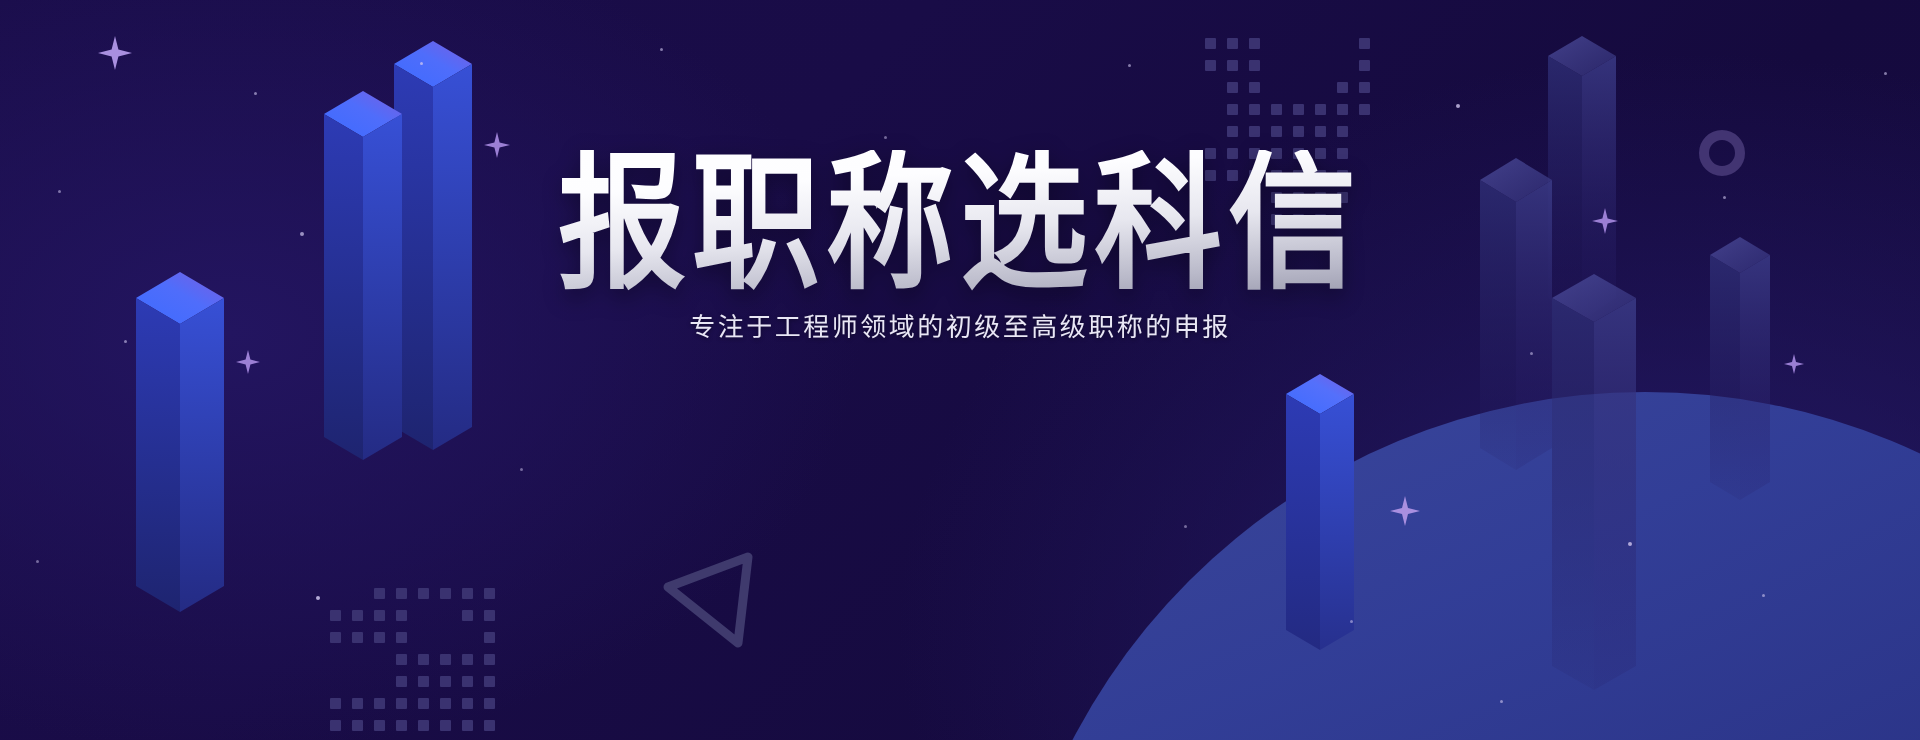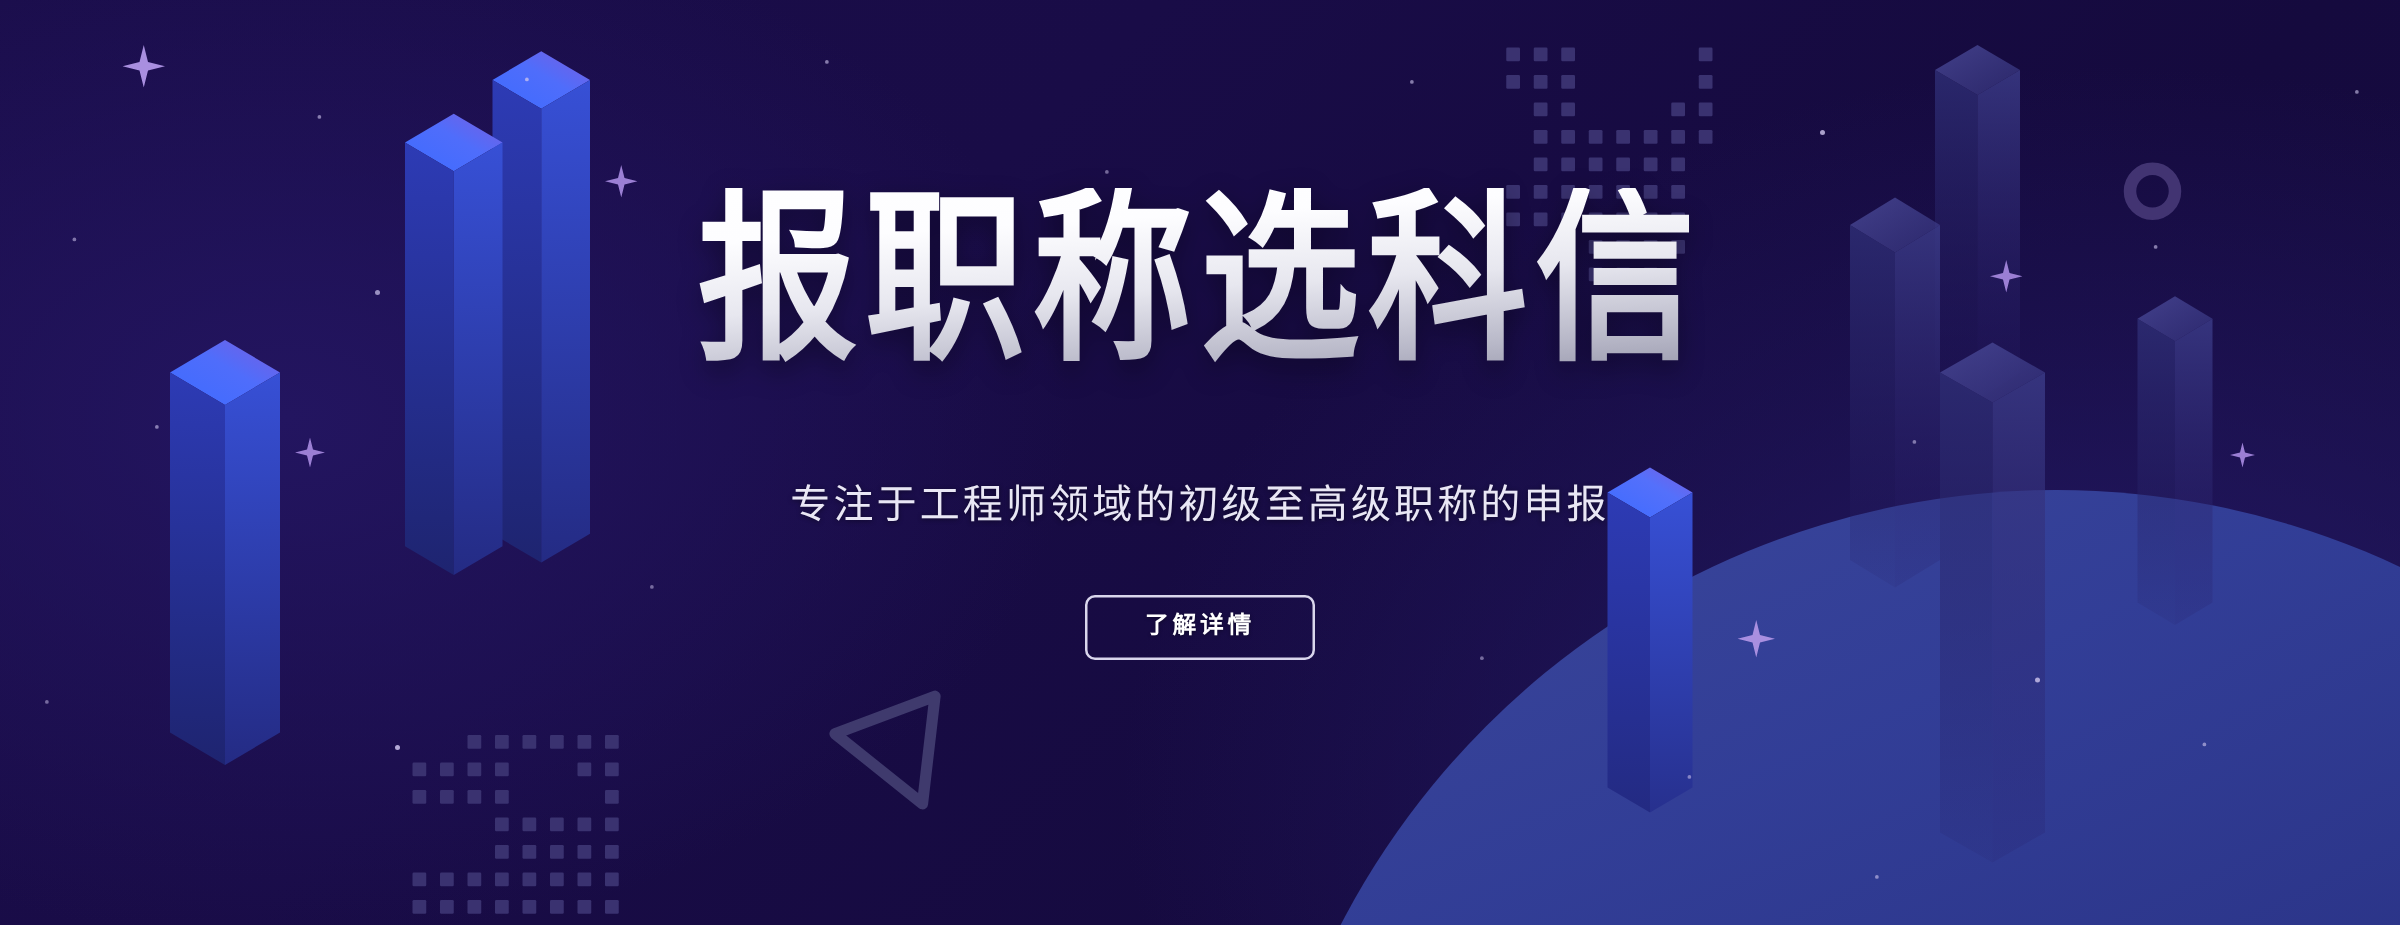--- a/index.html
+++ b/index.html
@@ -67,23 +67,23 @@
     color:transparent;
     -webkit-text-fill-color:transparent;
     text-shadow:none;
     filter:drop-shadow(0 6px 10px rgba(0,0,0,.35));
     transform:scaleY(1.16);
     transform-origin:top center;
     white-space:nowrap;
   }
 
   .subtitle {
-    margin-top:100px;
+    margin-top:28px;
     color:#e9e7f5;
-    font-size:32px;
+    font-size:26px;
     line-height:1.62;
     letter-spacing:2.5px;
     font-weight:400;
     text-shadow:0 1px 4px rgba(0,0,0,.45);
   }
   .subtitle .line { display:block; white-space:nowrap; }
 
   .cta-wrap { margin-top:46px; }
   .cta {
     display:inline-block;
@@ -396,19 +396,16 @@
   <div class="dot" style="left:316px;top:596px;width:4px;height:4px;opacity:.85;z-index:9"></div>
 
   <div class="content">
 
     <h1 class="title">报职称选科信</h1>
 
     <div class="subtitle">
       <span class="line">专注于工程师领域的初级至高级职称的申报</span>
     </div>
 
-    <div class="cta-wrap">
-      <button class="cta">了解详情</button>
-    </div>
 
   </div>
 
 </div>
 
 </body></html>

